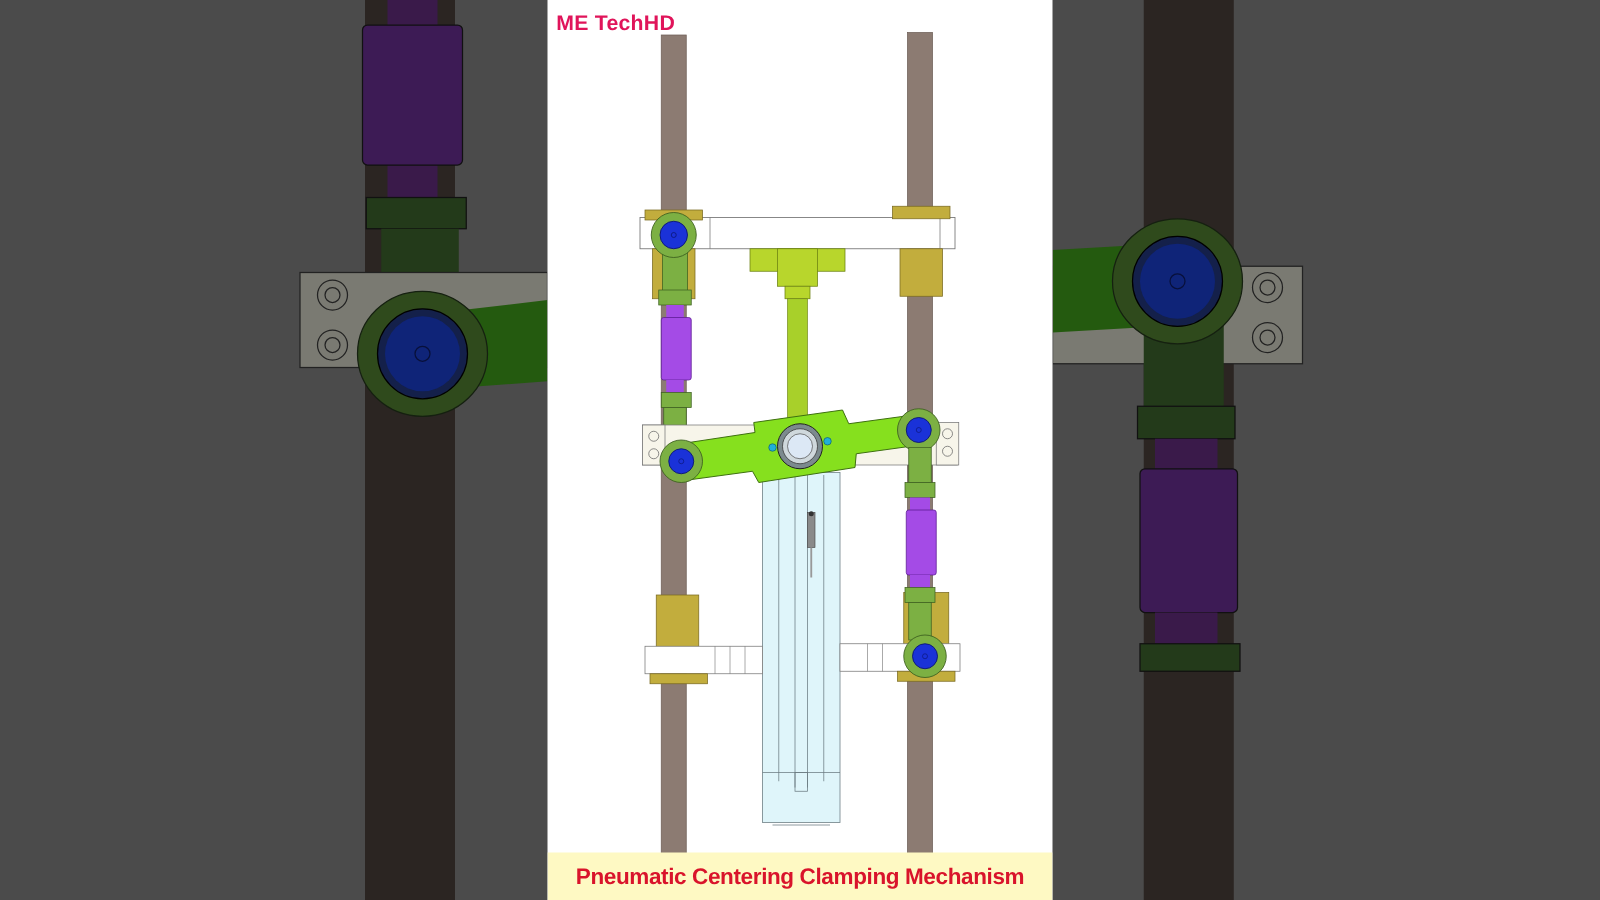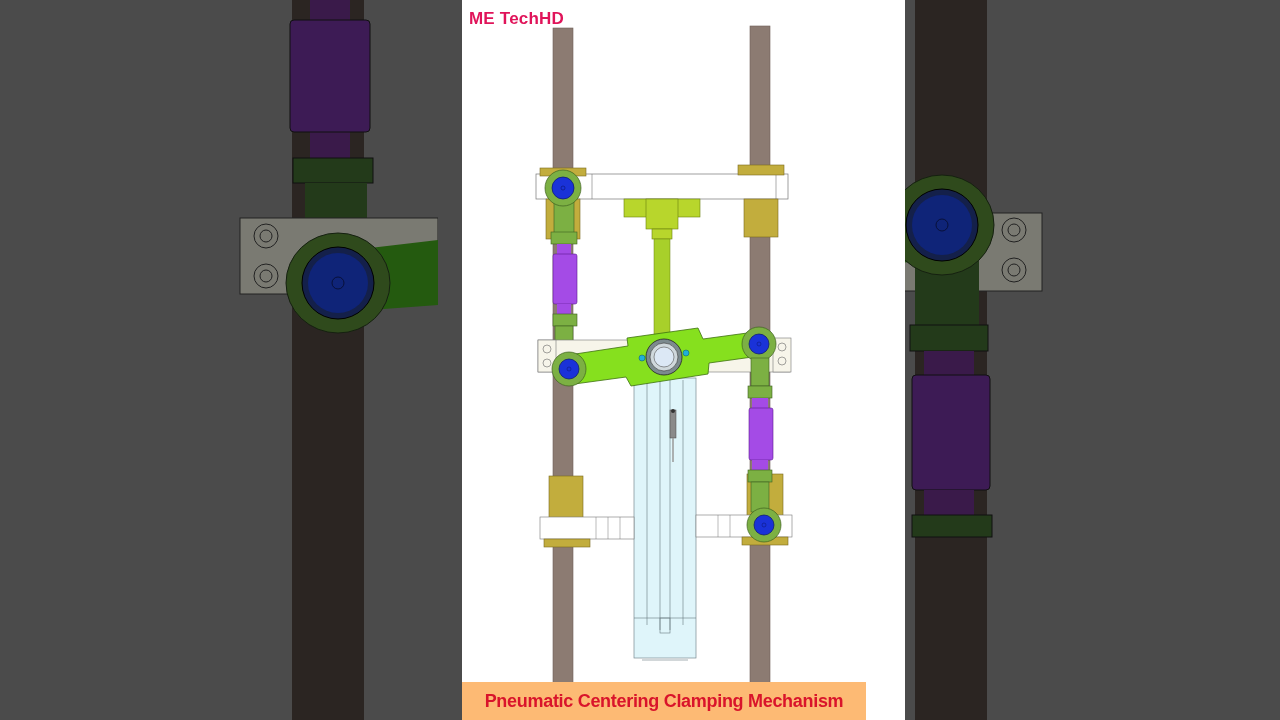--- a/index.html
+++ b/index.html
@@ -1,22 +1,22 @@
 <!DOCTYPE html>
 <html><head>
 <meta charset="utf-8">
 <style>
   html, body { margin:0; padding:0; }
   body { width:1280px; height:720px; position:relative; overflow:hidden; background:#4b4b4b; font-family:"Liberation Sans", sans-serif; }
   .side { position:absolute; top:0; height:720px; width:438px; background:#4b4b4b; overflow:hidden; }
   .side.left { left:0; }
   .side.right { left:842px; }
-  .frame { position:absolute; left:462px; top:0; width:443px; height:720px; background:#ffffff; overflow:hidden; }
+  .frame { position:absolute; left:438px; top:0; width:404px; height:720px; background:#ffffff; overflow:hidden; }
   .watermark { position:absolute; left:7px; top:9px; font-size:17px; font-weight:bold; color:#e0145a; letter-spacing:0.2px; }
-  .caption-bar { position:absolute; left:0; top:682px; width:404px; height:38px; background:#fdba74; display:flex; align-items:center; justify-content:center; }
+  .caption-bar { position:absolute; left:0; top:682px; width:404px; height:38px; background:#fef9c3; display:flex; align-items:center; justify-content:center; }
   .caption { color:#d9142b; font-weight:bold; font-size:18px; letter-spacing:-0.3px; }
   svg { position:absolute; left:0; top:0; }
 </style>
 </head>
 <body>
 
 <div class="side left">
   <svg width="438" height="720" viewBox="0 0 438 720">
     <rect x="292" y="0" width="72" height="720" fill="#2b2522"></rect>
     <rect x="310" y="0" width="40" height="160" fill="#3a1a4a"></rect>

